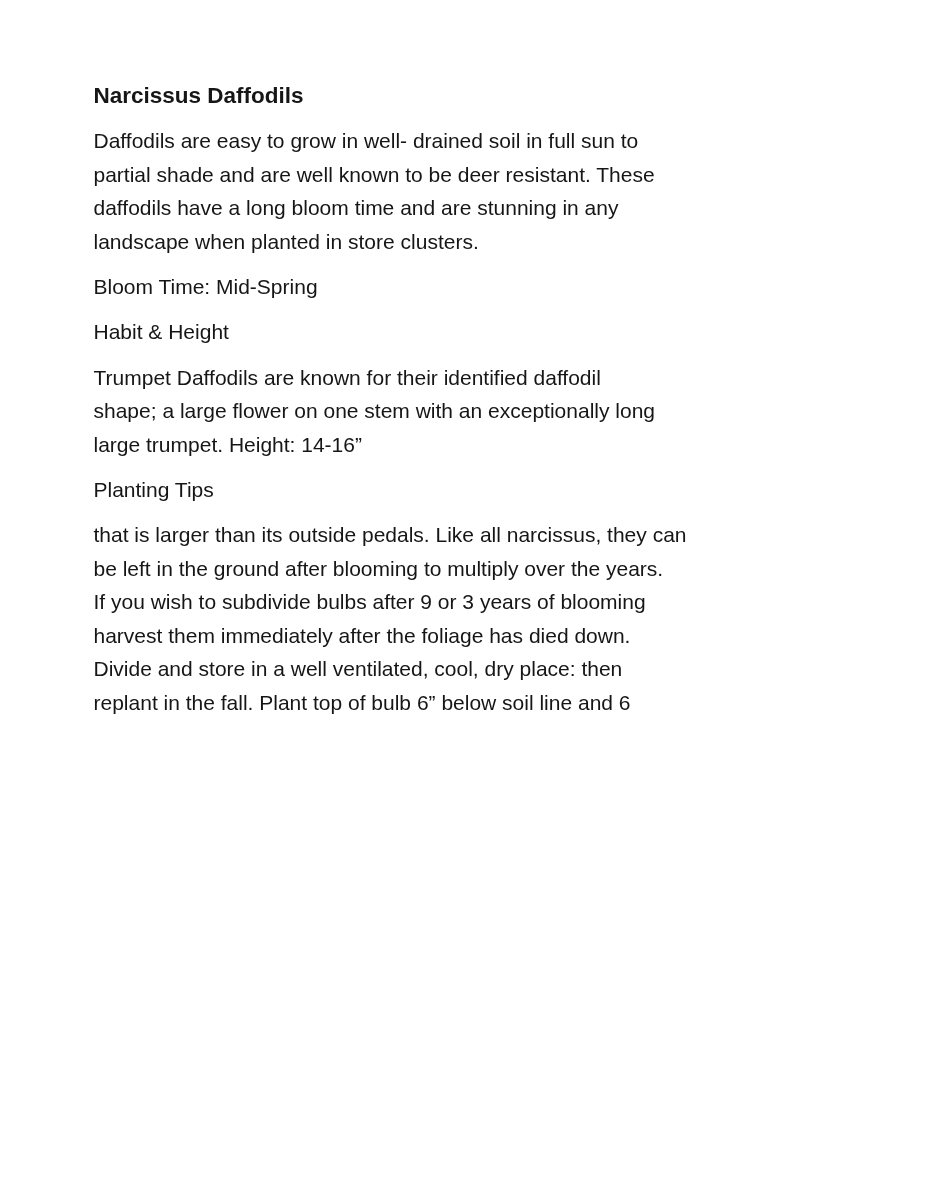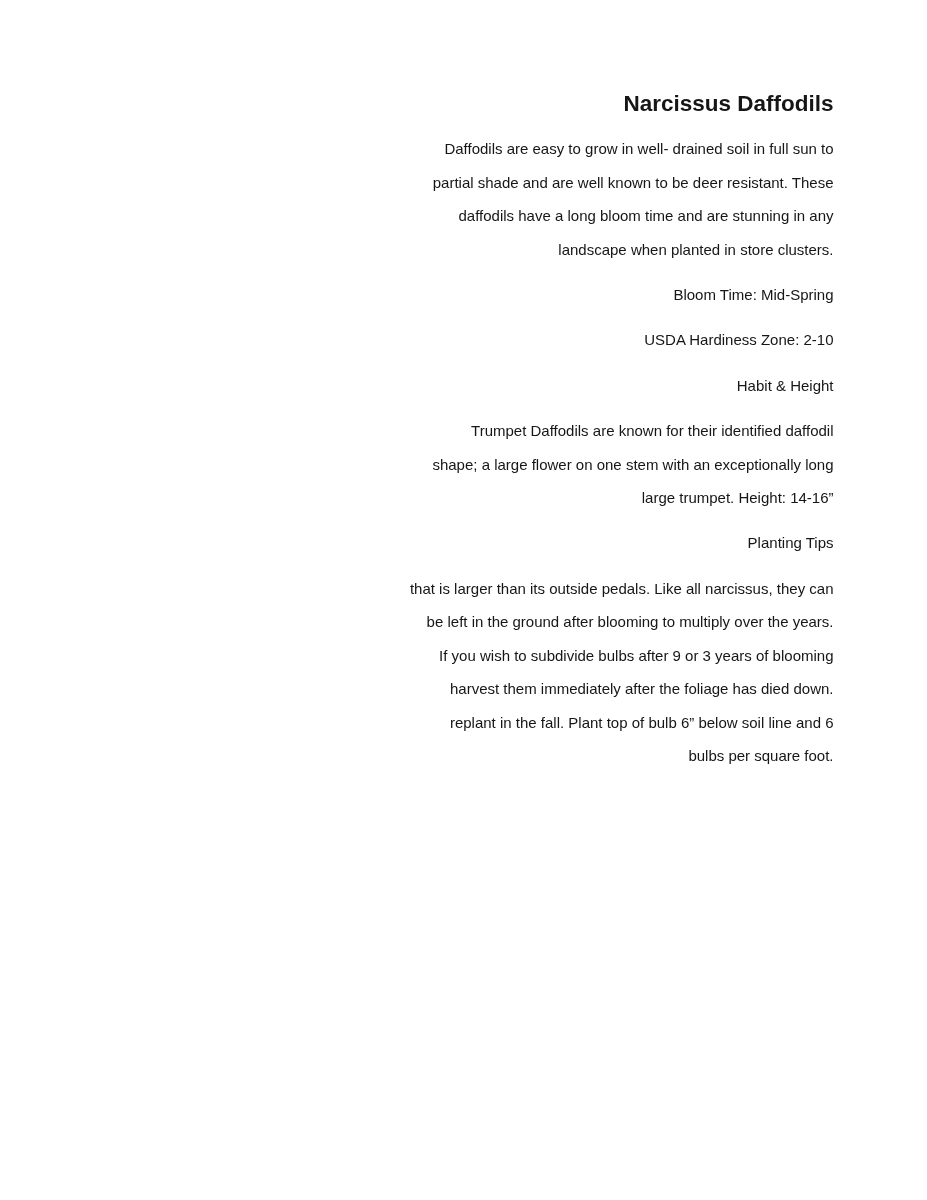--- a/index.html
+++ b/index.html
@@ -10,36 +10,36 @@
   body {
     width: 927px;
     height: 1200px;
     overflow: hidden;
     font-family: "Liberation Sans", "DejaVu Sans", sans-serif;
     color: #161616;
   }
   .doc {
     box-sizing: border-box;
     width: 740px;
-    margin: 8px auto;
+    margin: 0 auto;
     padding-top: 79px;
-    text-align: right;
+    text-align: left;
   }
   .doc-title {
     font-size: 22.5px;
     font-weight: 700;
     line-height: 33.4px;
     margin: 0 0 12px 0;
   }
   .block {
     margin: 0 0 12px 0;
   }
   .ln {
     display: block;
-    font-size: 15px;
+    font-size: 21px;
     font-weight: 400;
     line-height: 33.4px;
     white-space: nowrap;
   }
 </style>
 </head>
 <body>
 
 <div class="doc">
 
@@ -49,40 +49,37 @@
     <span class="ln">Daffodils are easy to grow in well- drained soil in full sun to</span>
     <span class="ln">partial shade and are well known to be deer resistant. These</span>
     <span class="ln">daffodils have a long bloom time and are stunning in any</span>
     <span class="ln">landscape when planted in store clusters.</span>
   </div>
 
   <div class="block">
     <span class="ln">Bloom Time: Mid-Spring</span>
   </div>
 
-  <div class="block">
-    <span class="ln">USDA Hardiness Zone: 2-10</span>
-  </div>
 
   <div class="block">
     <span class="ln">Habit &amp; Height</span>
   </div>
 
   <div class="block">
     <span class="ln">Trumpet Daffodils are known for their identified daffodil</span>
     <span class="ln">shape; a large flower on one stem with an exceptionally long</span>
     <span class="ln">large trumpet. Height: 14-16”</span>
   </div>
 
   <div class="block">
     <span class="ln">Planting Tips</span>
   </div>
 
   <div class="block">
     <span class="ln">that is larger than its outside pedals. Like all narcissus, they can</span>
     <span class="ln">be left in the ground after blooming to multiply over the years.</span>
     <span class="ln">If you wish to subdivide bulbs after 9 or 3 years of blooming</span>
     <span class="ln">harvest them immediately after the foliage has died down.</span>
+    <span class="ln">Divide and store in a well ventilated, cool, dry place: then</span>
     <span class="ln">replant in the fall. Plant top of bulb 6” below soil line and 6</span>
-    <span class="ln">bulbs per square foot.</span>
   </div>
 
 </div>
 
 </body></html>

